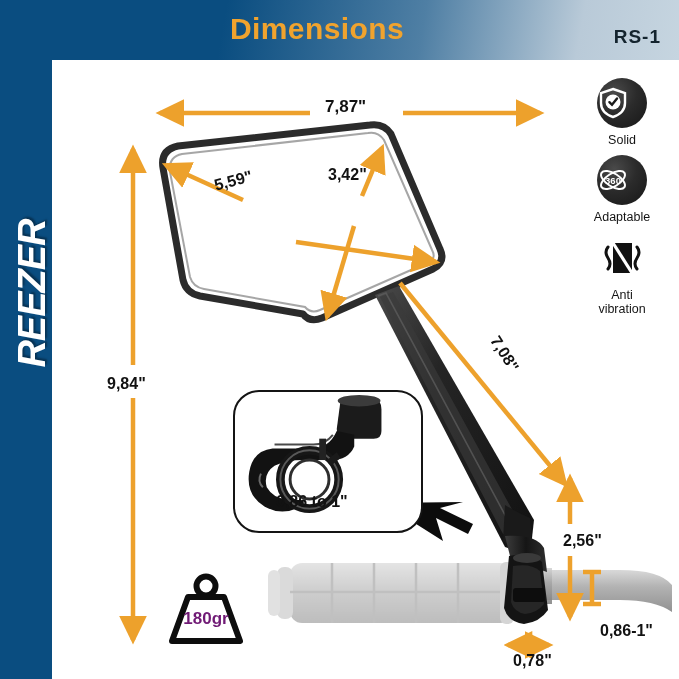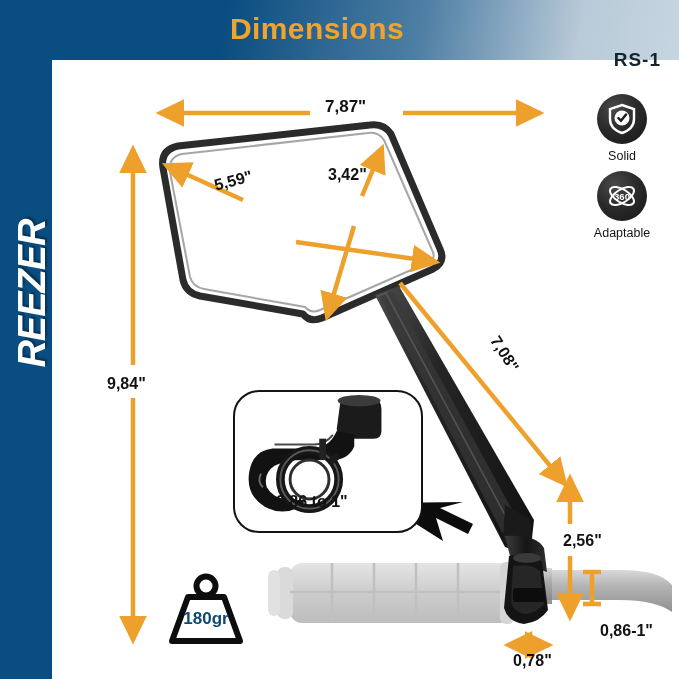--- a/index.html
+++ b/index.html
@@ -16,21 +16,21 @@
     position:absolute; left:0; top:0; width:679px; height:60px;
     background:linear-gradient(100deg,#0a4d80 0%, #0a4d80 33%, #4f7fa4 62%, #b9cad8 85%, #c6d5e0 100%);
   }
   .header-title {
     position:absolute; left:0; top:12px; width:679px;
     text-align:center; padding-right:45px;
     font-size:30px; font-weight:bold; color:#f0a32e;
     letter-spacing:0.4px;
   }
   .model-code {
-    position:absolute; right:18px; top:49px;
+    position:absolute; right:18px; top:26px;
     font-size:19px; font-weight:bold; color:#14242e;
     letter-spacing:1px;
   }
 
   
   .brand-rail {
     position:absolute; left:0; top:0; width:52px; height:679px;
     background:#0a4d80;
   }
   .brand-name {
@@ -43,30 +43,30 @@
   }
 
   
   .canvas {
     position:absolute; left:52px; top:60px;
     width:627px; height:619px; background:#ffffff;
   }
 
   
   .features {
-    position:absolute; left:572px; top:94px; width:100px;
+    position:absolute; left:572px; top:78px; width:100px;
   }
   .feature {
     display:flex; flex-direction:column; align-items:center;
     margin-bottom:8px;
   }
   .feature-badge {
     width:50px; height:50px; border-radius:50%;
     background:radial-gradient(circle at 35% 28%,#4a4a4a 0%,#2b2b2b 45%,#161616 100%);
-    display:flex; align-items:center; justify-content:center;
+    display:flex; align-items:center; justify-content:flex-start;
   }
   .feature-badge svg { width:32px; height:32px; }
   .feature-badge-plain {
     width:50px; height:50px;
     display:flex; align-items:center; justify-content:center;
   }
   .feature-badge-plain svg { width:42px; height:40px; }
   .feature-label {
     margin-top:5px; font-size:12.5px; color:#141414;
     text-align:center; line-height:1.15; font-weight:normal;
@@ -94,21 +94,21 @@
     position:absolute; left:233px; top:390px;
     width:190px; height:143px;
     border:2.5px solid #141414; border-radius:26px;
     background:#ffffff;
   }
 
   
   .weight { position:absolute; left:164px; top:573px; width:84px; height:72px; }
   .weight-text {
     position:absolute; left:0; top:36px; width:84px;
-    text-align:center; font-size:17px; font-weight:bold; color:#0c4a6e;
+    text-align:center; font-size:17px; font-weight:bold; color:#701a75;
   }
 </style>
 </head>
 <body>
 
 <div id="root">
 
   <div class="canvas"></div>
 
   <div class="header">
@@ -282,15 +282,29 @@
             <g fill="none" stroke="#ffffff" stroke-width="2">
           <ellipse cx="16" cy="16" rx="13.5" ry="6.5" transform="rotate(-32 16 16)"></ellipse>
           <ellipse cx="16" cy="16" rx="13.5" ry="6.5" transform="rotate(32 16 16)"></ellipse>
             </g>
           <text x="16" y="20" font-family="Liberation Sans, sans-serif" font-size="9.5" font-weight="bold" fill="#ffffff" text-anchor="middle">360</text>
           </svg>
       </div>
       <div class="feature-label">Adaptable</div>
     </div>
 
+    <div class="feature">
+      <div class="feature-badge-plain">
+        <svg viewBox="0 0 42 40">
+          <path d="M12 5 L31 5 L31 35 L12 35 Z" fill="#111111"></path>
+          <path d="M12 5 L31 35" stroke="#ffffff" stroke-width="3.2"></path>
+          <g stroke="#111111" stroke-width="3" fill="none" stroke-linecap="round">
+            <path d="M7 9 Q3 14 7 20 Q11 26 7 31"></path>
+            <path d="M36 9 Q40 14 36 20 Q32 26 36 31"></path>
+          </g>
+        </svg>
+      </div>
+      <div class="feature-label" style="white-space:pre-line;">Anti
+vibration</div>
+    </div>
 
   </div>
 </div>
 
 </body></html>

